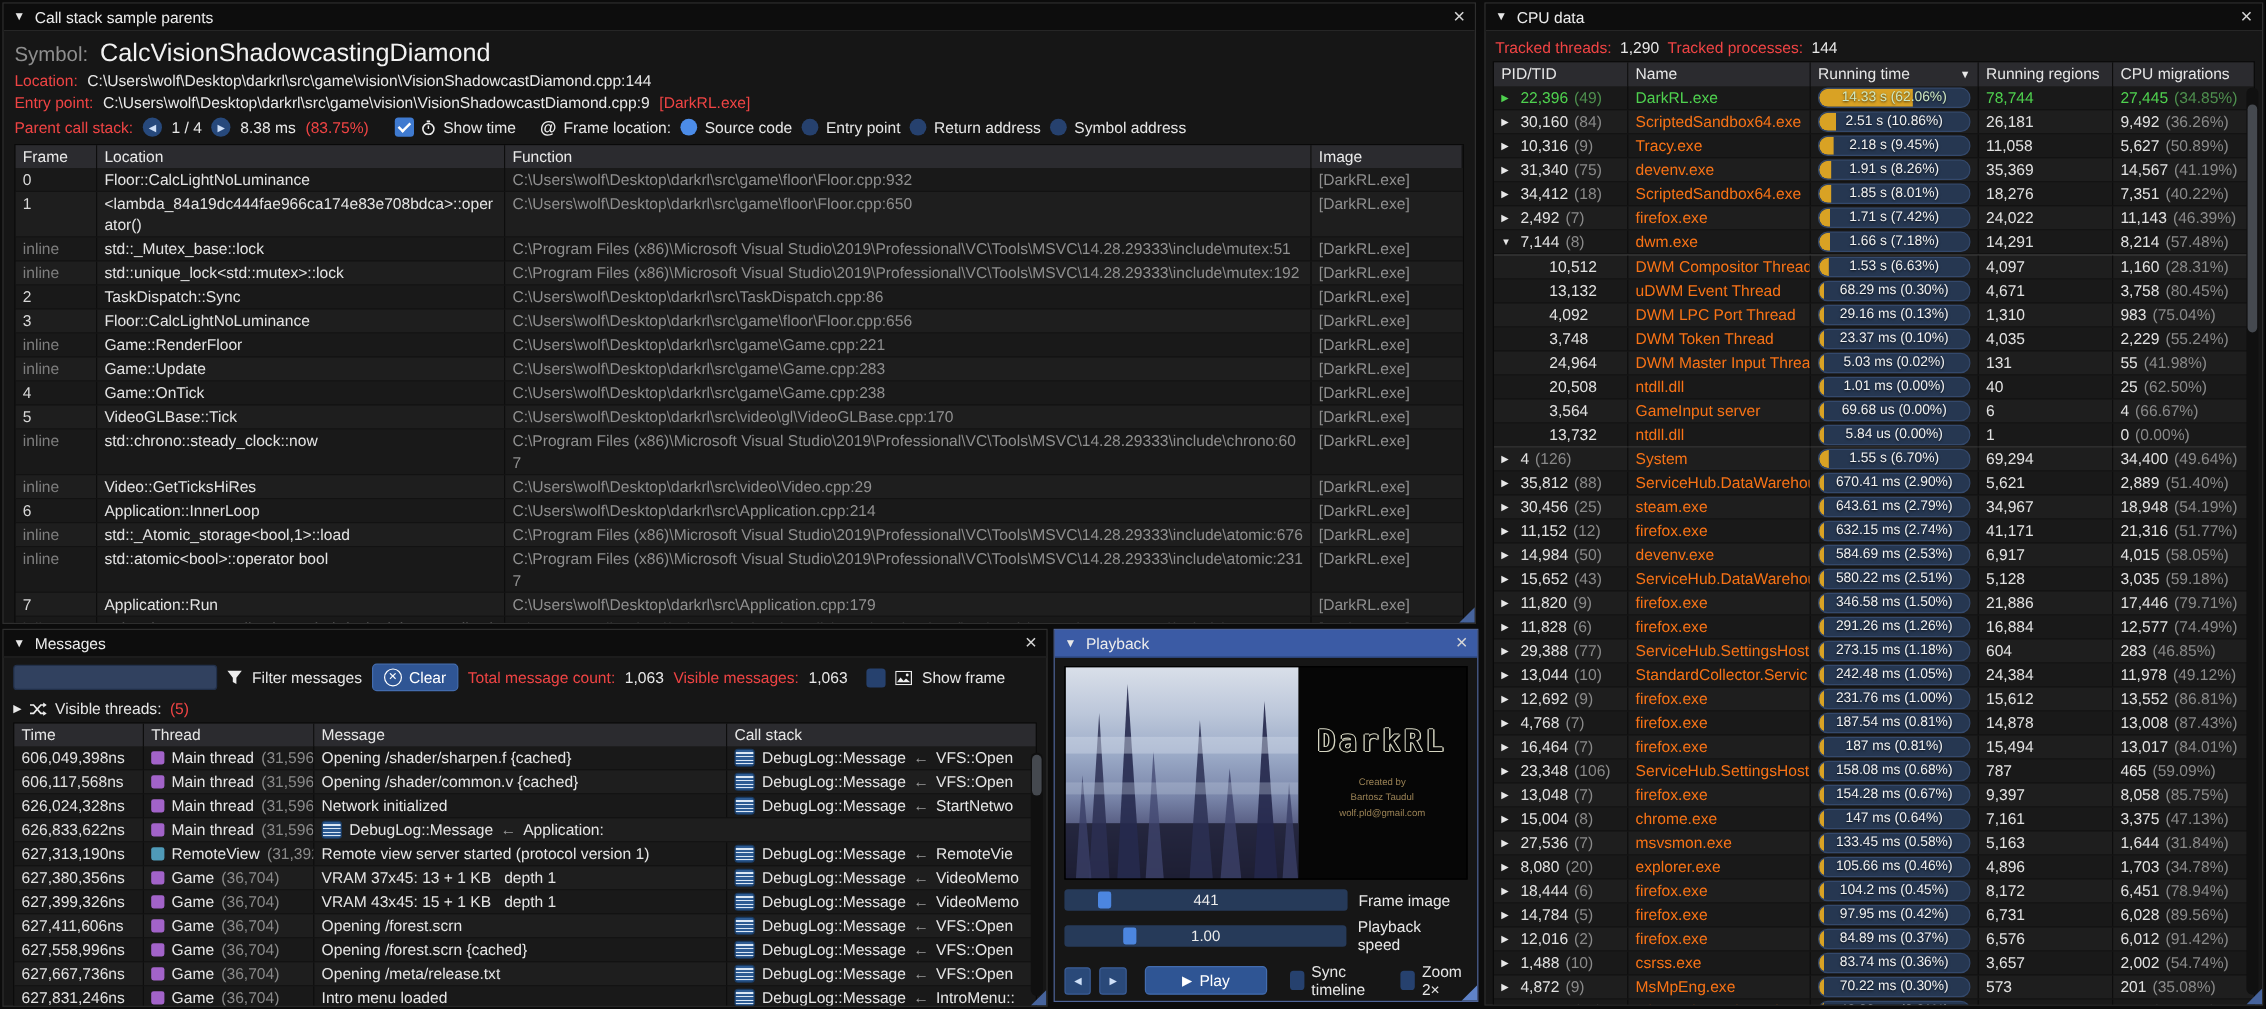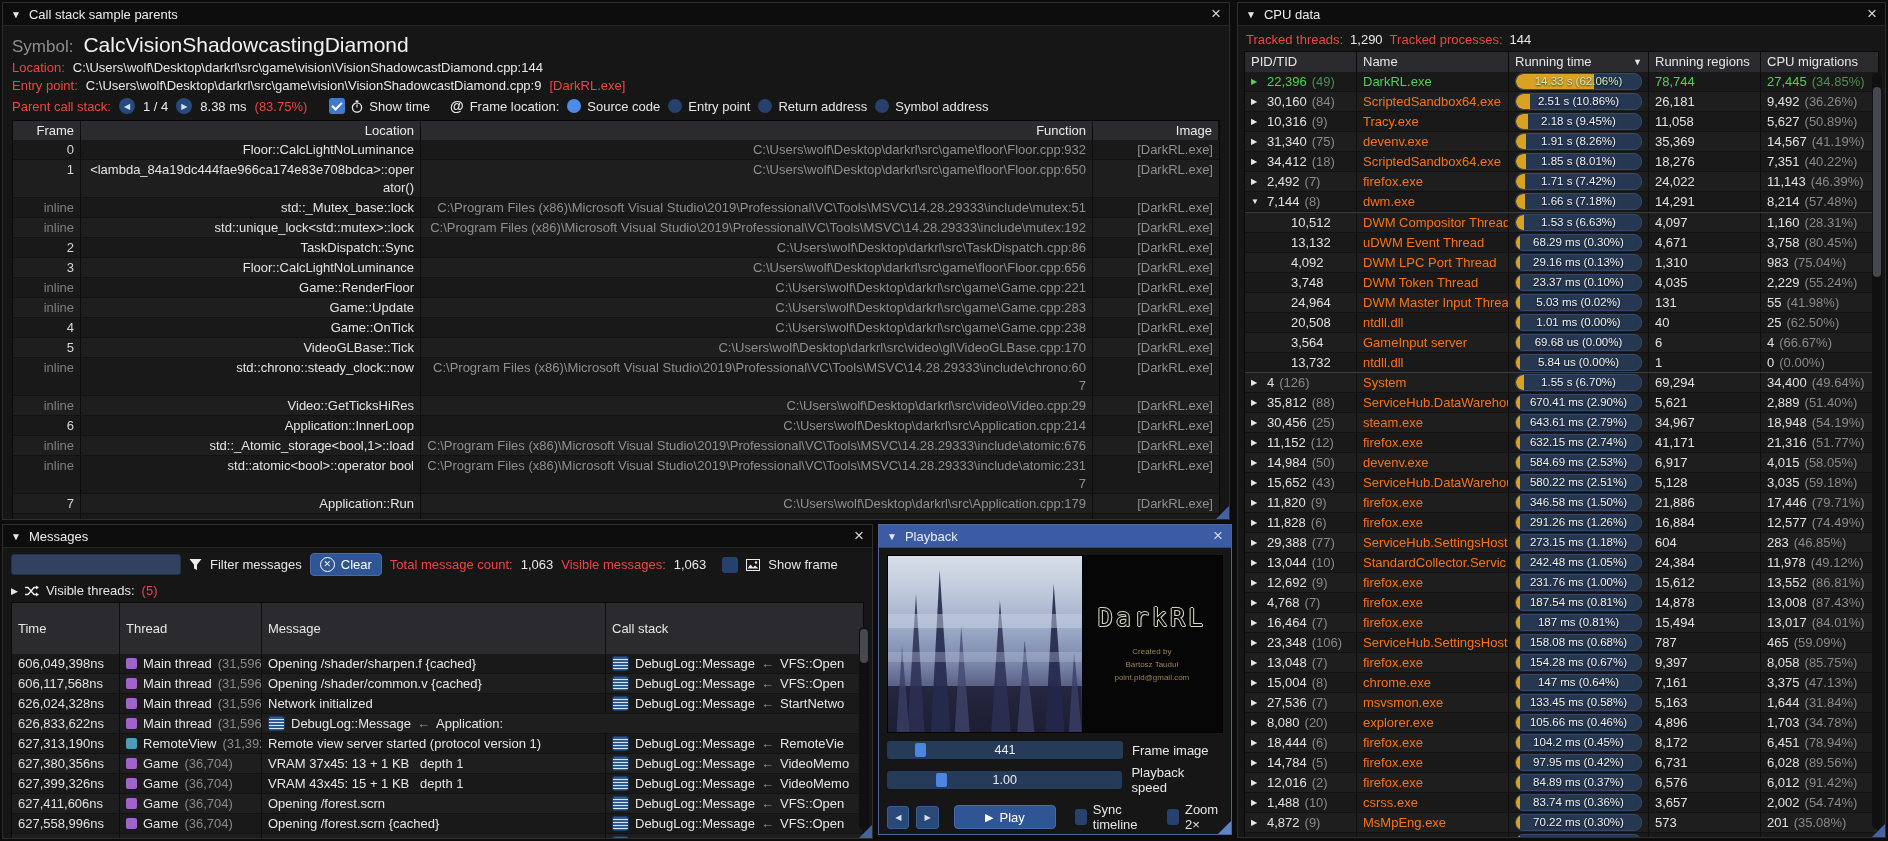--- a/index.html
+++ b/index.html
@@ -25,55 +25,55 @@
             align-items:center;justify-content:center;font-size:8px;cursor:pointer;}
   .chk{position:relative;width:16px;height:16px;border-radius:3px;background:#26416e;display:inline-block;cursor:pointer;}
   .chk.on{background:#3f7ad0;}
   .chk.on::after{content:"";position:absolute;left:5px;top:2px;width:4px;height:8px;border:solid #fff;border-width:0 2px 2px 0;transform:rotate(45deg);}
   .rad{width:14px;height:14px;border-radius:50%;background:#26416e;display:inline-block;cursor:pointer;}
   .rad.on{background:#4c8ce8;}
   .opt{display:inline-flex;align-items:center;gap:6px;}
   .ic{display:inline-flex;align-items:center;justify-content:center;}
   .at-ic{font-weight:bold;font-size:14px;color:#ececec;}
   .cs-table{margin:2px 9px 0;border:1px solid #090909;}
-  .thead,.trow{display:grid;grid-template-columns:68px 340px 672px 1fr;text-align:right;}
+  .thead,.trow{display:grid;grid-template-columns:68px 340px 672px 1fr;}
   .thead > span{background:#2b2b2f;color:#eaeaea;height:19px;line-height:19px;padding:0 6px;border-right:1px solid #0d0d0d;cursor:pointer;}
   .trow{min-height:19px;border-bottom:1px solid #121212;cursor:default;}
   .trow:nth-child(odd){background:#191919;} .trow:nth-child(even){background:#1e1e1e;}
   .trow > span{line-height:19px;padding:0 6px;border-right:1px solid #0d0d0d;white-space:nowrap;overflow:hidden;}
   .trow.wrap > span{white-space:normal;word-break:break-all;line-height:18px;padding-top:1px;}
   .c-frame{color:#d8d8d8;} .c-frame.dim{color:#7e7e7e;}
   .c-func{color:#e4e4e4;} .c-loc{color:#8f8f8f;} .c-img{color:#8f8f8f;border-right:none!important;}
   
   #win-messages{left:2px;top:524px;width:871px;height:315px;}
   .msg-filter{display:flex;align-items:center;gap:8px;padding:5px 8px;white-space:nowrap;}
   .filter-input{width:168px;height:19px;background:#31415f;border-radius:3px;border:1px solid #22304a;}
   .btn{display:inline-flex;align-items:center;gap:6px;background:#2f5594;border-radius:4px;height:21px;
        padding:0 9px;color:#fff;cursor:pointer;border:1px solid #436cae;}
   .circx{width:13px;height:13px;border-radius:50%;border:1.5px solid #fff;display:inline-flex;align-items:center;justify-content:center;font-size:9px;line-height:1;}
   .msg-threads{display:flex;align-items:center;gap:7px;padding:2px 8px 4px;}
   .msg-table{margin:0 8px;border:1px solid #090909;}
   .mhead,.mrow{display:grid;grid-template-columns:108px 142px 344px 1fr;}
-  .mhead > span{background:#2b2b2f;height:19px;line-height:19px;padding:16px 6px;border-right:1px solid #0d0d0d;cursor:pointer;}
+  .mhead > span{background:#2b2b2f;height:19px;line-height:19px;padding:0 6px;border-right:1px solid #0d0d0d;cursor:pointer;}
   .mrow{height:19px;border-bottom:1px solid #121212;}
   .mrow:nth-child(odd){background:#191919;} .mrow:nth-child(even){background:#1e1e1e;}
   .mrow > span{line-height:19px;padding:0 6px;border-right:1px solid #0d0d0d;white-space:pre;overflow:hidden;display:flex;align-items:center;gap:6px;}
   .m-time{color:#e2e2e2;} .m-msg{color:#e6e6e6;} .m-cs{border-right:none!important;}
   .chip{width:11px;height:11px;border-radius:2px;flex:0 0 auto;}
   .t-name{color:#e6e6e6;} .t-cnt{color:#8a8a8a;}
   .cs-ic{width:15px;height:13px;border-radius:3px;border:1px solid #1a3a60;flex:0 0 auto;
          background-color:#2d5b93;background-image:repeating-linear-gradient(180deg,transparent 0 2px,#dbe7f4 2px 3px);}
   .cs-arrow{color:#9a9a9a;}
   
   #win-playback{left:878px;top:524px;width:354px;height:311px;border-color:#4e6398;}
   .pb-img{margin:7px 8px 5px;height:176px;border:1px solid #000;display:flex;background:#000;position:relative;overflow:hidden;}
   .pb-forest{width:58%;position:relative;background:linear-gradient(180deg,#d9dfe9 0%,#bcc7da 22%,#9aa9c6 42%,#7884a8 62%,#4b4e74 80%,#232338 100%);}
   .pb-forest svg{position:absolute;inset:0;width:100%;height:100%;}
   .pb-dark{width:42%;background:#060606;display:flex;flex-direction:column;align-items:center;justify-content:center;}
-  .pb-logo{font-family:"DejaVu Sans Mono",monospace;font-weight:normal;font-size:25px;letter-spacing:3px;color:#070707;
+  .pb-logo{font-family:"DejaVu Sans Mono",monospace;font-weight:bold;font-size:25px;letter-spacing:3px;color:#070707;
            text-shadow:-1px 0 #d5d5c2,1px 0 #d5d5c2,0 -1px #d5d5c2,0 1px #d5d5c2,1px 1px 0 #8f8f7e;text-align:center;}
   .pb-credit{color:#9a8255;font-size:8px;line-height:1.6;text-align:center;margin-top:14px;}
   .pb-slider-row{display:flex;align-items:center;gap:9px;padding:3px 8px;}
   .slider{position:relative;width:236px;height:18px;background:#263a59;border-radius:3px;cursor:pointer;}
   .slider .thumb{position:absolute;top:2px;width:11px;height:14px;background:#4c86e0;border-radius:2px;}
   .slider .sval{position:absolute;inset:0;text-align:center;line-height:18px;font-size:12.5px;color:#ececec;}
   .pb-buttons{display:flex;align-items:center;gap:7px;padding:4px 8px;}
   .sq-btn{width:27px;height:21px;background:#2a4979;border-radius:3px;display:flex;align-items:center;justify-content:center;
           color:#cfe0f8;font-size:8px;cursor:pointer;border:1px solid #3a5c95;}
   .play-btn{min-width:82px;height:22px;justify-content:center;}
@@ -431,21 +431,21 @@
           <polygon points="168,176 173,96 180,176" fill="#3a3e66" opacity="0.8"></polygon>
           <rect x="0" y="58" width="180" height="14" fill="#cfd7e6" opacity="0.45"></rect>
           <rect x="0" y="96" width="180" height="10" fill="#b8c2d8" opacity="0.35"></rect>
         </svg>
       </div>
       <div class="pb-dark">
         <div class="pb-logo">DarkRL</div>
         <div class="pb-credit">
           <div>Created by</div>
           <div>Bartosz Taudul</div>
-          <div>point.pld@gmail.com</div>
+          <div>wolf.pld@gmail.com</div>
         </div>
       </div>
     </div>
     <div class="pb-slider-row">
       <div class="slider">
         <i class="thumb" style="left:12%;"></i>
         <span class="sval">441</span>
       </div>
       <span class="val">Frame image</span>
     </div>

